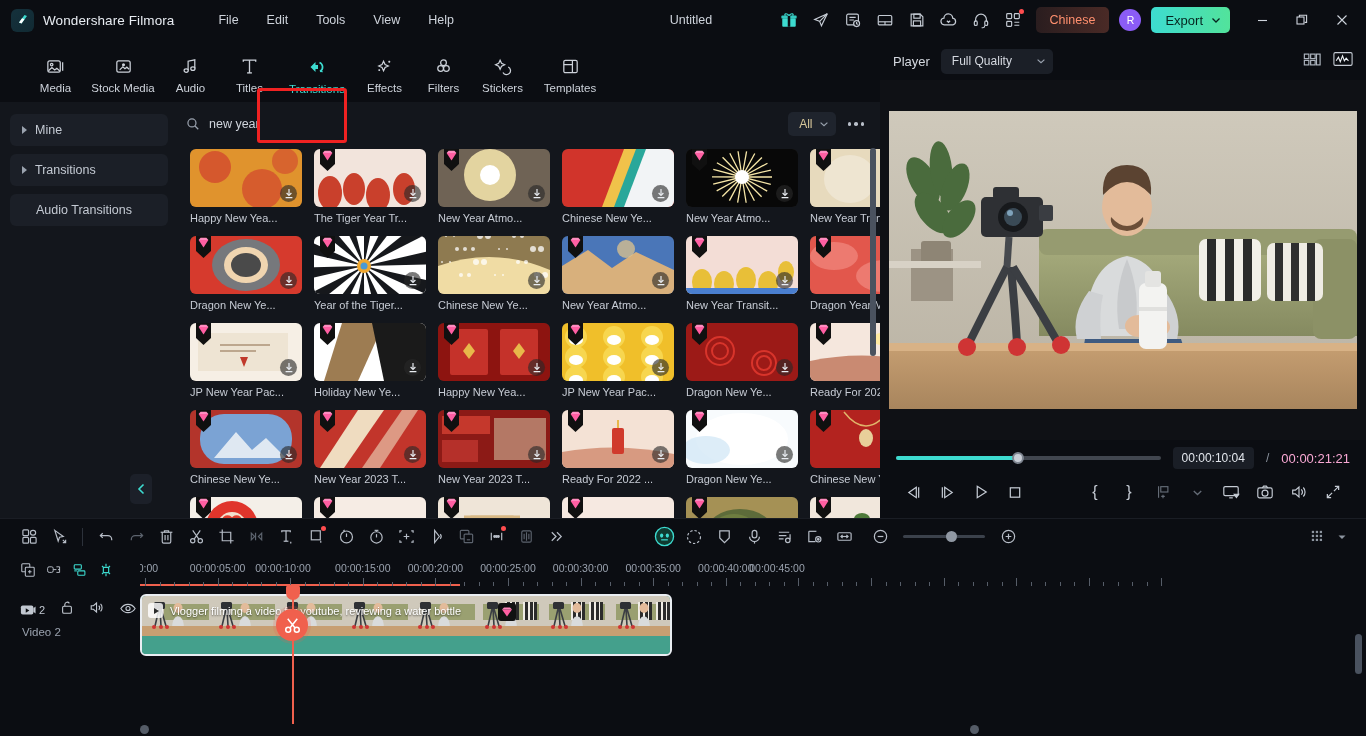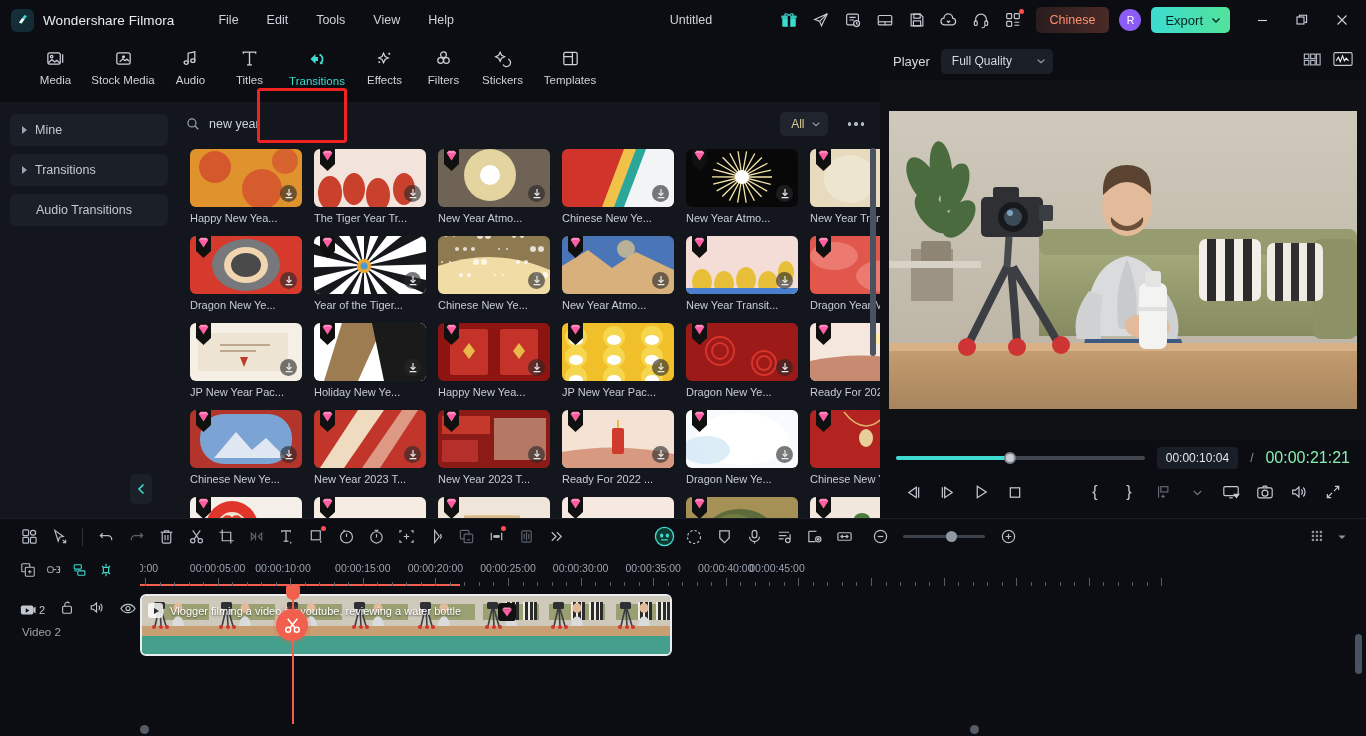--- a/index.html
+++ b/index.html
@@ -68,21 +68,21 @@
 
   
   .upper { display: flex; flex: none; height: 478px; }
 
   
   .left-panel {
     width: 880px; background: #13161c; display: flex; flex-direction: column;
     border-radius: 0 0 0 0;
   }
   .nav-tabs {
-    height: 62px; background: #0b0d12; display: flex; align-items: flex-start;
+    height: 62px; background: #0b0d12; display: flex; align-items: flex-end;
     padding-left: 26px; gap: 0px; flex: none; position: relative;
   }
   .nav-tab {
     width: 59px; height: 54px; display: flex; flex-direction: column;
     align-items: center; justify-content: center; gap: 5px;
     color: #cdd2da; font-size: 11.5px; position: relative;
   }
   .nav-tab.wide { width: 76px; }
   .nav-tab.active { color: #3ddbd0; }
   .nav-tab .tab-label { white-space: nowrap; font-size: 11.5px; }
@@ -108,21 +108,21 @@
   }
   .collapse-btn {
     position: absolute; left: 130px; bottom: 14px; width: 22px; height: 30px;
     background: #1c2029; border-radius: 5px; display: flex;
     align-items: center; justify-content: center; color: #3ddbd0; font-size: 12px;
   }
 
   .content-col { flex: 1; display: flex; flex-direction: column; min-width: 0; }
   .search-row {
     height: 36px; display: flex; align-items: center; padding: 0 12px 0 8px;
-    gap: 16px; flex: none; margin-top: 4px;
+    gap: 8px; flex: none; margin-top: 4px;
   }
   .search-box { display: flex; align-items: center; gap: 9px; flex: 1; }
   .search-input {
     background: transparent; border: none; outline: none;
     color: #cfd4dc; font-size: 12.5px; font-family: "Liberation Sans", sans-serif;
     width: 300px; padding: 0;
   }
   .filter-sel {
     height: 24px; background: #1f242d; border-radius: 5px; padding: 0 7px 0 11px;
     display: flex; align-items: center; gap: 6px; font-size: 12px; color: #d8c89a;
@@ -193,21 +193,21 @@
   }
   .scrub-knob {
     position: absolute; left: 46%; top: -4px; width: 12px; height: 12px;
     border-radius: 50%; background: #c9ced6; border: 2px solid #7d848f; margin-left: -6px;
   }
   .tc-cur {
     background: #1a1e26; border-radius: 4px; padding: 4px 9px;
     font-size: 12px; color: #e2e6ec;
   }
   .tc-sep { color: #8b929d; font-size: 12px; }
-  .tc-tot { font-size: 16px; color: #86efac; }
+  .tc-tot { font-size: 13px; color: #f9a8d4; }
   .ctrl-row { display: flex; align-items: center; height: 32px; }
   .cbtn {
     width: 34px; height: 28px; display: flex; align-items: center; justify-content: center;
     color: #c5cbd4;
   }
   .cbtn.dim { color: #646b76; }
   .ctrl-right { margin-left: auto; display: flex; align-items: center; }
 
   
   .timeline { flex: 1; background: #0b0d12; display: flex; flex-direction: column; min-height: 0; }

